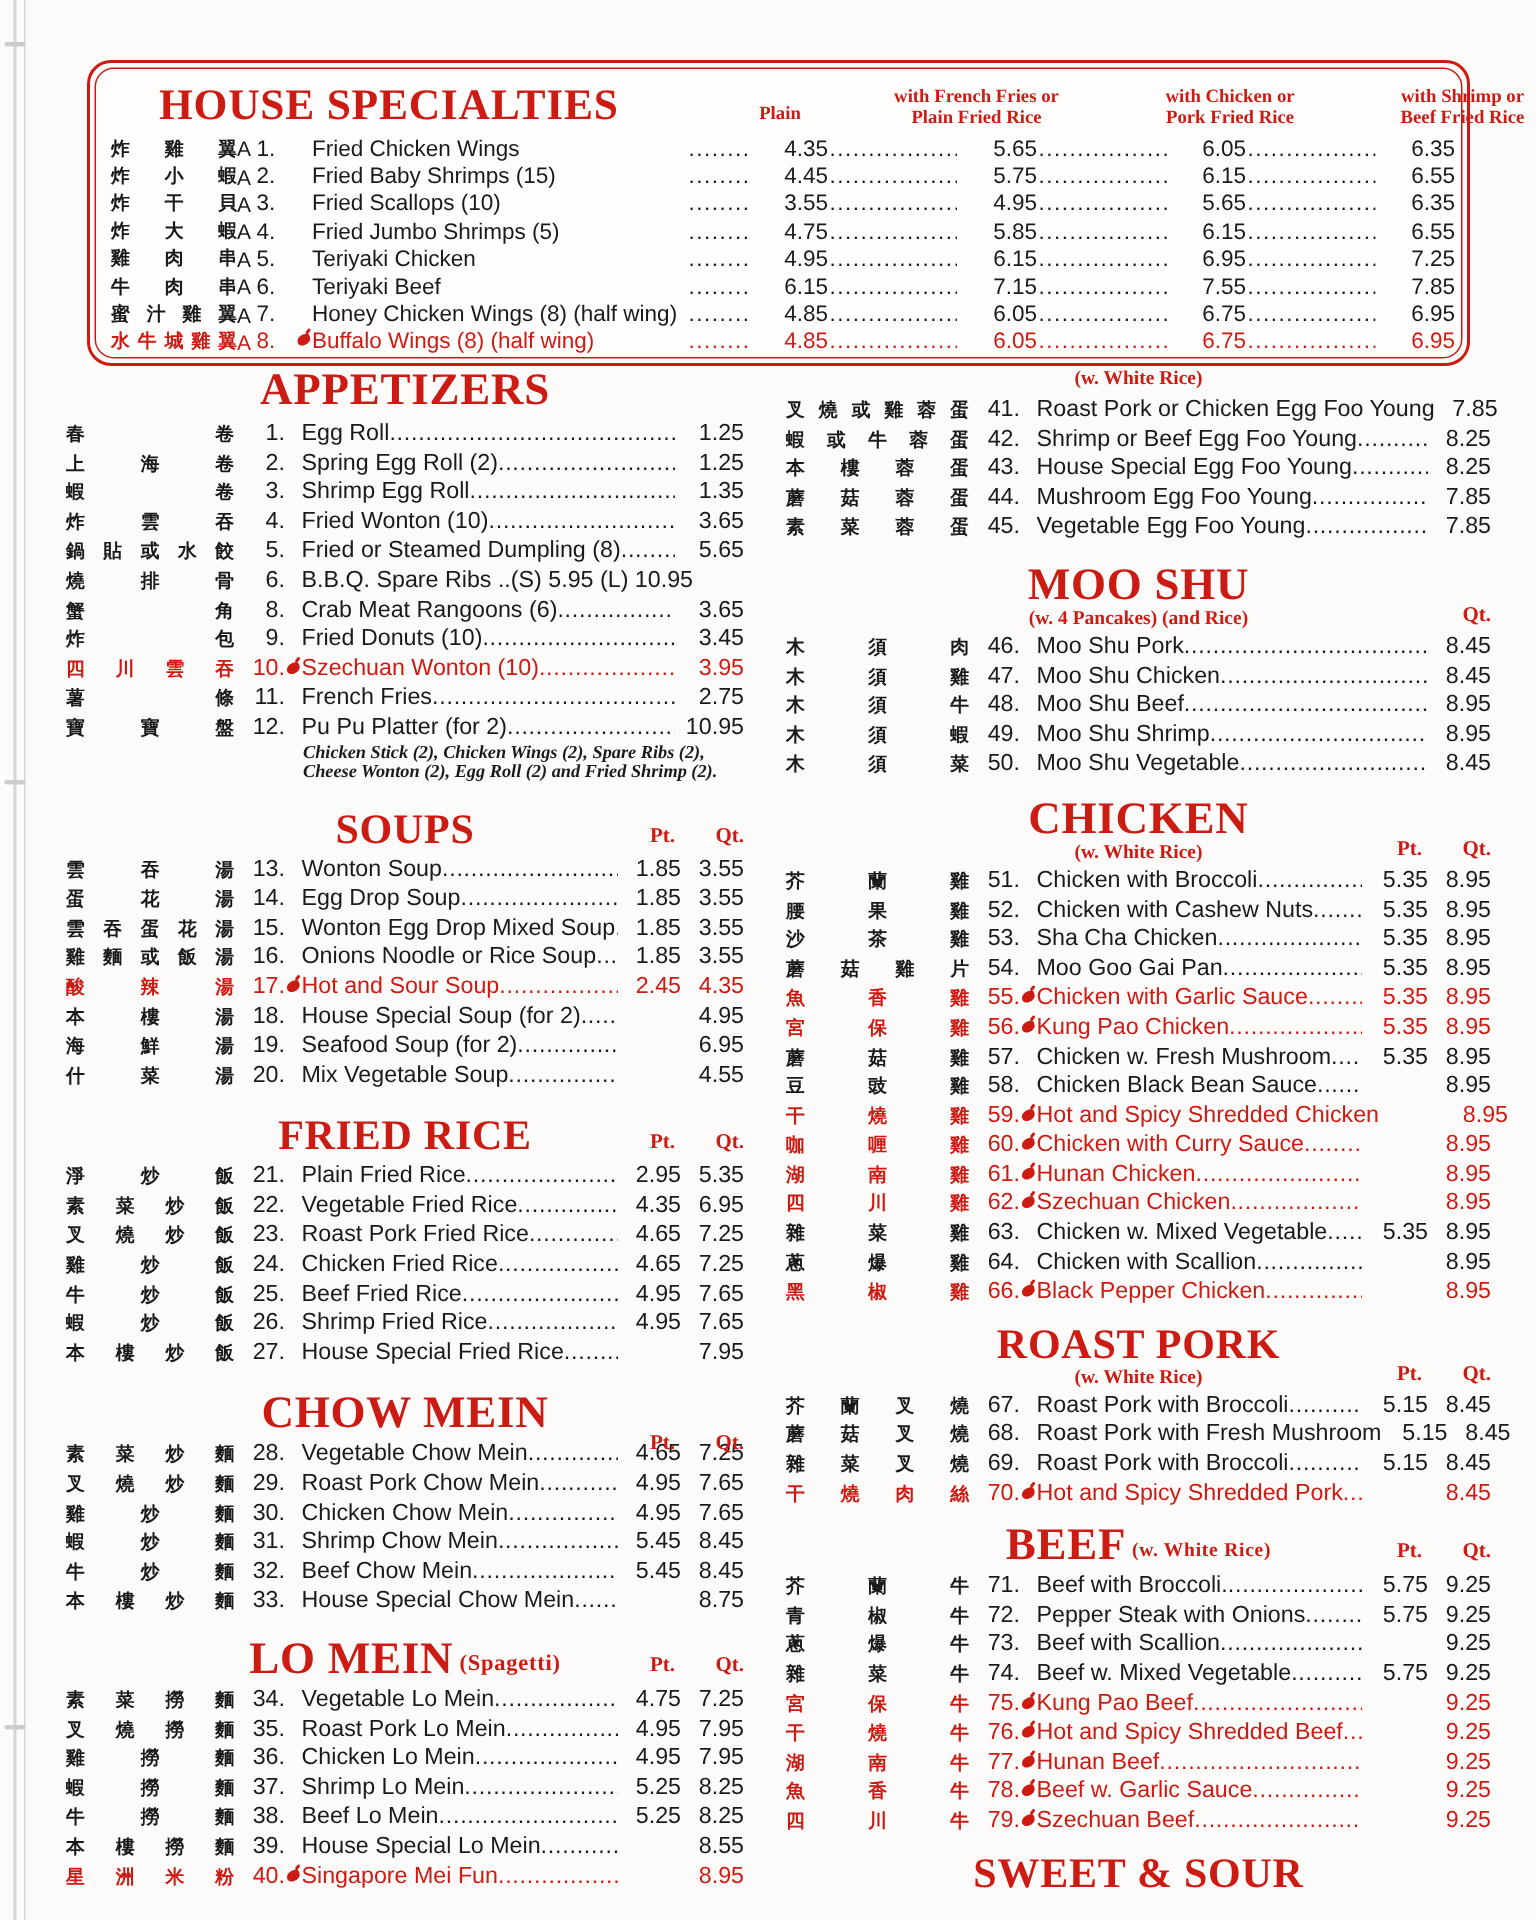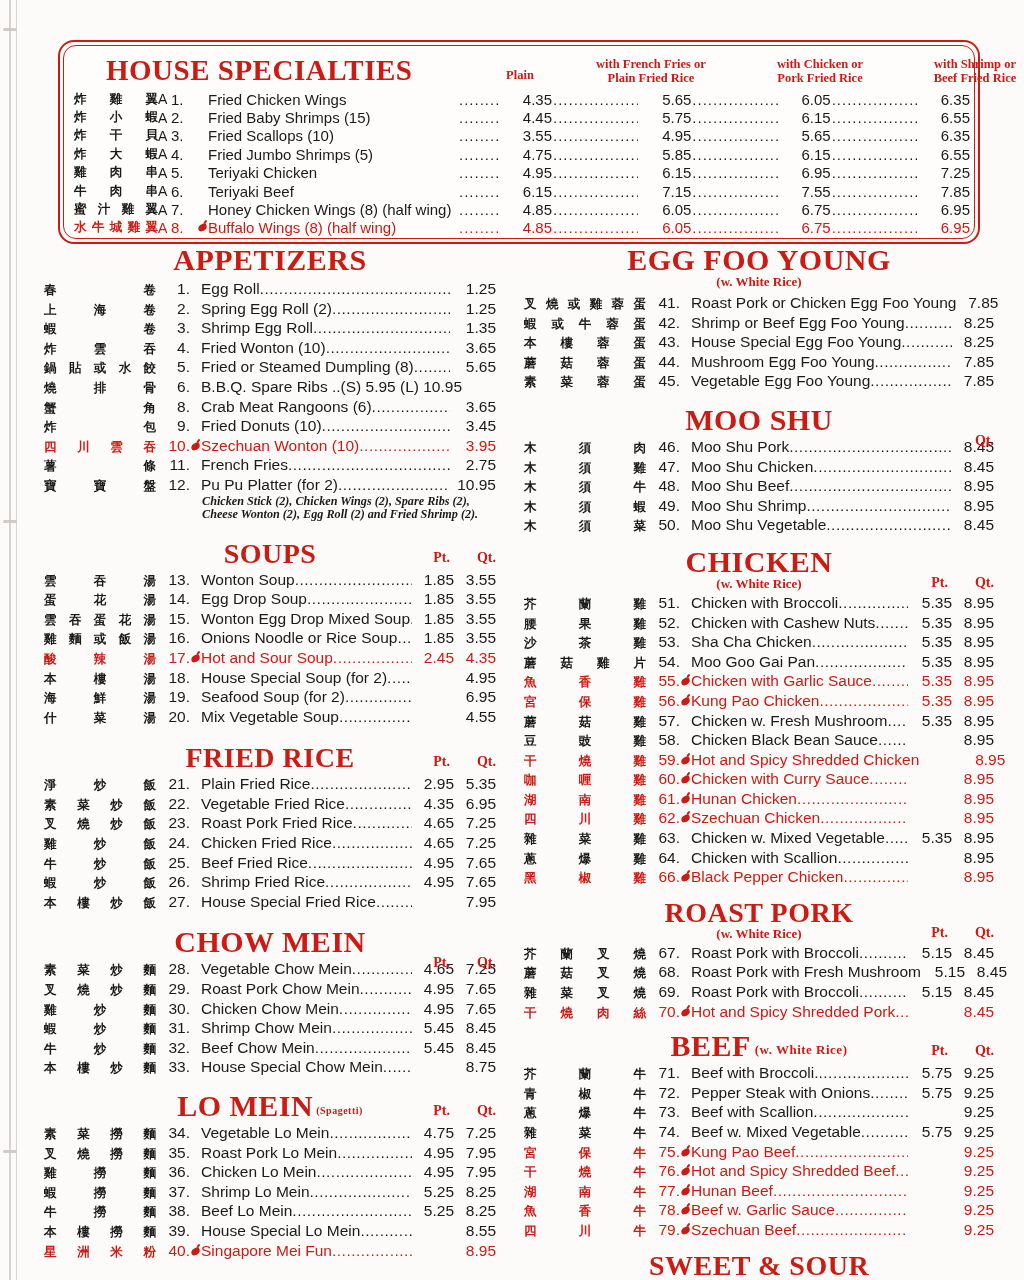--- a/index.html
+++ b/index.html
@@ -735,21 +735,21 @@
             <span class="rpep"></span>
             <span class="rname">House Special Chow Mein</span>
             <span class="rdots">........................................................................................................................</span>
             <span class="rp" style="width:42px"></span>
             <span class="rp" style="width:42px">8.75</span>
           </div>
         </div>
       </div>
       <div class="sec" style="margin-top: 14px;">
         <div style="position: relative;">
-          <div class="sec-title" style="font-size: 30px;">LO MEIN<span style="font-size: 10px; vertical-align: 2px;"> (Spagetti)</span></div>
+          <div class="sec-title" style="font-size: 30px;">LO MEIN<span style="font-size: 15px; vertical-align: 2px;"> (Spagetti)</span></div>
           <div style="position: absolute; right: 0px; bottom: 2px; display: flex;">
             <span class="ptqt" style="position:static;width:48px;text-align:right">Pt.</span>
             <span class="ptqt" style="position:static;width:46px;text-align:right">Qt.</span>
           </div>
         </div>
         <div style="margin-top: 2px;">
           <div class="row">
             <span class="rcn" style="width:112px">
               <span>素</span>
               <span>菜</span>
@@ -843,23 +843,20 @@
             <span class="rdots">........................................................................................................................</span>
             <span class="rp" style="width:42px"></span>
             <span class="rp" style="width:42px">8.95</span>
           </div>
         </div>
       </div>
     </div>
 
   <div class="col colR" id="col-right">
       <div class="sec" style="margin-top: 0px;">
-        <div style="position: relative;">
-          <div class="sec-title" style="font-size: 30px;">EGG FOO YOUNG</div>
-        </div>
         <div class="sub">(w. White Rice)</div>
         <div style="margin-top: 4px;">
           <div class="row">
             <span class="rcn" style="width:122px">
               <span>叉</span>
               <span>燒</span>
               <span>或</span>
               <span>雞</span>
               <span>蓉</span>
               <span>蛋</span>
@@ -926,20 +923,21 @@
         </div>
       </div>
       <div class="sec" style="margin-top: 14px;">
         <div style="position: relative;">
           <div class="sec-title" style="font-size: 30px;">MOO SHU</div>
           <div style="position: absolute; right: 0px; bottom: -14px; display: flex;">
             <span class="ptqt" style="position:static;width:6px;text-align:right"></span>
             <span class="ptqt" style="position:static;width:46px;text-align:right">Qt.</span>
           </div>
         </div>
+        <div class="sub">(w. 4 Pancakes) (and Rice)</div>
         <div style="margin-top: 2px;">
           <div class="row">
             <span class="rcn" style="width:122px">
               <span>木</span>
               <span>須</span>
               <span>肉</span>
             </span>
             <span class="rno" style="width:34px">46.</span>
             <span class="rpep"></span>
             <span class="rname">Moo Shu Pork</span>

